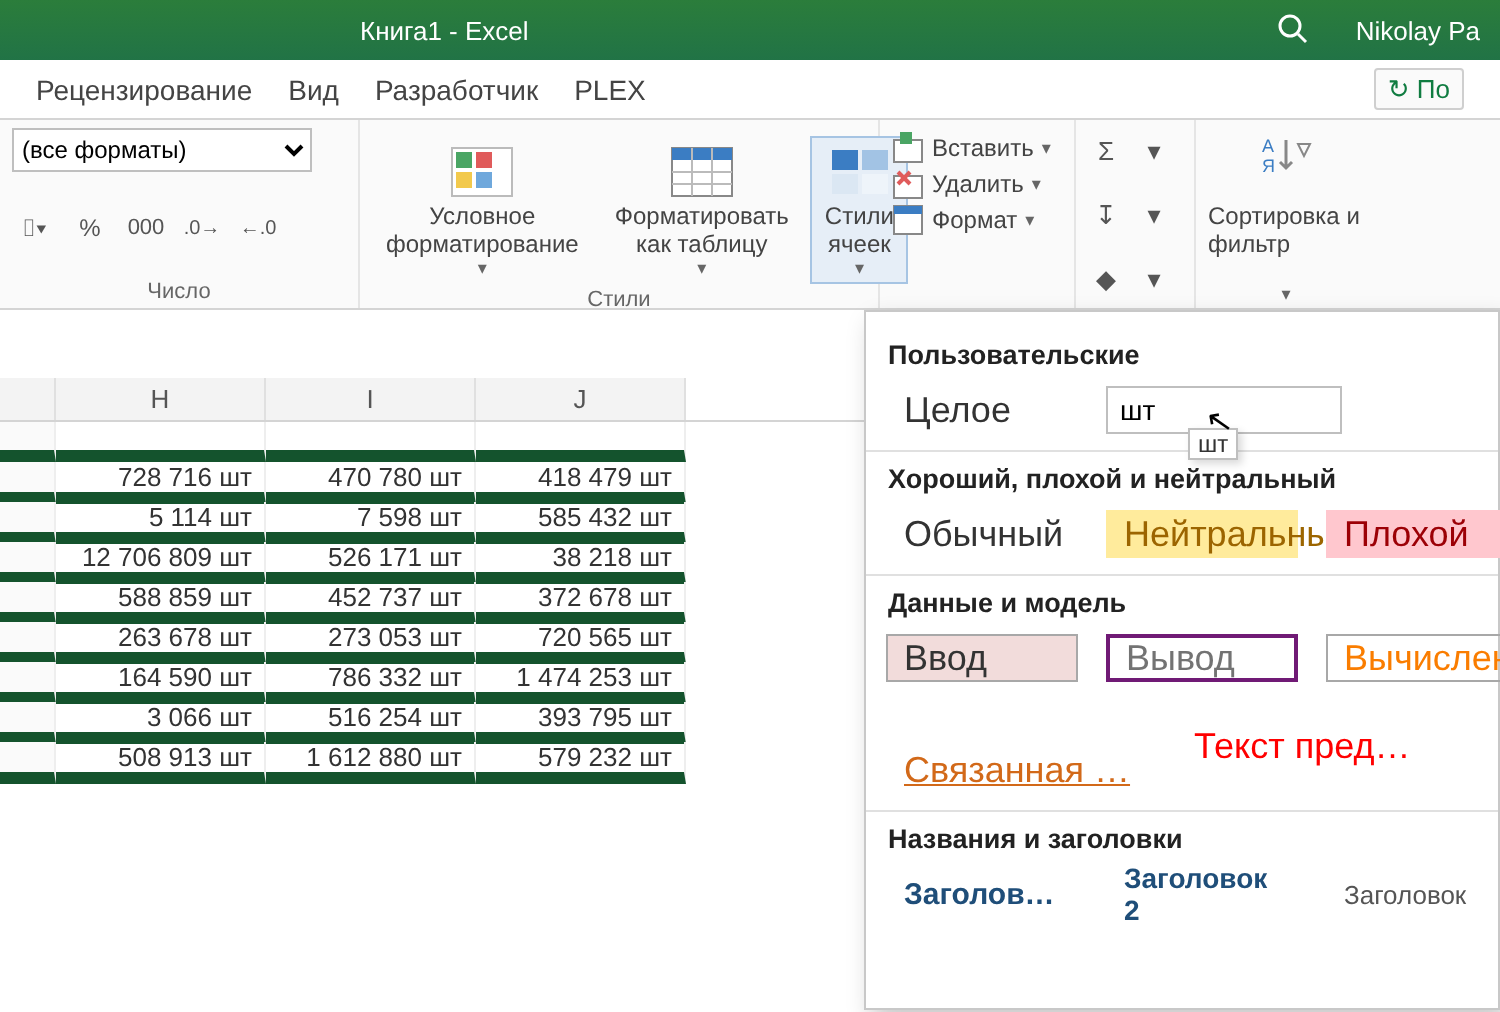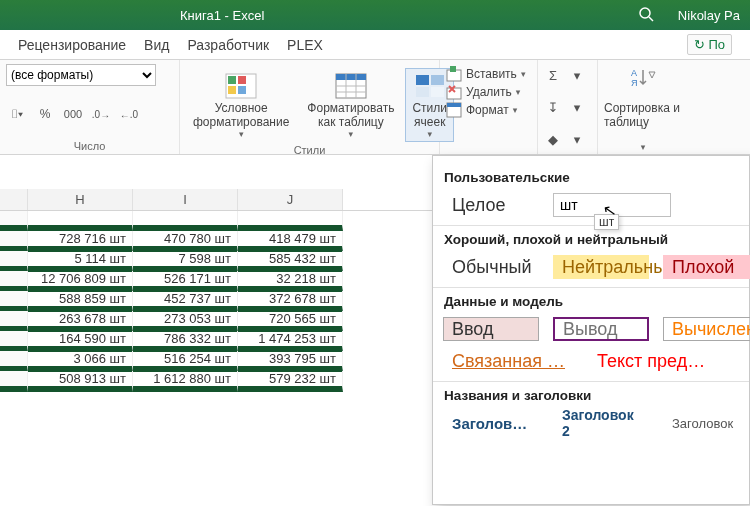--- a/index.html
+++ b/index.html
@@ -143,21 +143,21 @@
     min-width:96px; height:24px; display:inline-flex; align-items:center;
     justify-content:flex-start; padding:0 8px; font-size:18px;
     border:1px solid transparent; cursor:pointer;
   }
   .sw-input{ width:118px; height:24px; border:1px solid #bfbfbf; font-size:14px; padding:0 6px; background:#fff;}
   .sw-neutral{ background:#ffeb9c; color:#9c6500;}
   .sw-bad{ background:#ffc7ce; color:#9c0006;}
   .sw-vvod{ background:#f2dcdb; border:1px solid #a8a8a8; color:#333;}
   .sw-vyvod{ border:2px solid #701a75; color:#737373;}
   .sw-calc{ color:#fa7d00; border:1px solid #a8a8a8;}
-  .sw-link{ color:#d26919; text-decoration:underline;}
+  .sw-link{ color:#d26919; text-decoration:underline;margin-top:24px;}
   .sw-tpred{ color:#ff0000;}
   .sw-h1{ color:#1f4e79; font-weight:700; font-size:15px;}
   .sw-h2{ color:#1f4e79; font-weight:700; font-size:14px;}
   .sw-h3{ color:#555; font-size:13px;}
   .divider{ border-top:1px solid #e0e0e0; margin:4px -10px 6px -10px;}
   .tooltip-box{
     position:absolute; top:214px; left:594px; z-index:60;
     background:#fff; border:1px solid #bfbfbf; font-size:12px; padding:0 4px;
     box-shadow:2px 2px 4px rgba(0,0,0,.15);
   }
@@ -290,21 +290,21 @@
     </div>
   </div>
 
   <div class="group sort" style="border-right:none;">
     <svg class="ic" viewBox="0 0 28 22">
         <text x="2" y="10" font-size="9" fill="#3b7dc3">A</text>
         <text x="2" y="20" font-size="9" fill="#3b7dc3">Я</text>
         <path d="M14 4 L14 18 M11 15 L14 18 L17 15" stroke="#888" fill="none" stroke-width="1.5"></path>
         <path d="M20 6 L26 6 L23 12 Z" fill="none" stroke="#888"></path>
       </svg>
-    <span>Сортировка и таблицу</span>
+    <span>Сортировка и фильтр</span>
       <span class="chev">▾</span>
   </div>
 </div>
 
 <div class="sheet">
   <div style="height:34px;"></div>
   <div class="colhdr">
     <div></div>
     <div>H</div>
     <div>I</div>
@@ -326,21 +326,21 @@
       <div class="r">
         <div></div>
         <div>5 114 шт</div>
         <div>7 598 шт</div>
         <div>585 432 шт</div>
       </div>
       <div class="r">
         <div></div>
         <div>12 706 809 шт</div>
         <div>526 171 шт</div>
-        <div>32 218 шт</div>
+        <div>38 218 шт</div>
       </div>
       <div class="r">
         <div></div>
         <div>588 859 шт</div>
         <div>452 737 шт</div>
         <div>372 678 шт</div>
       </div>
       <div class="r">
         <div></div>
         <div>263 678 шт</div>

